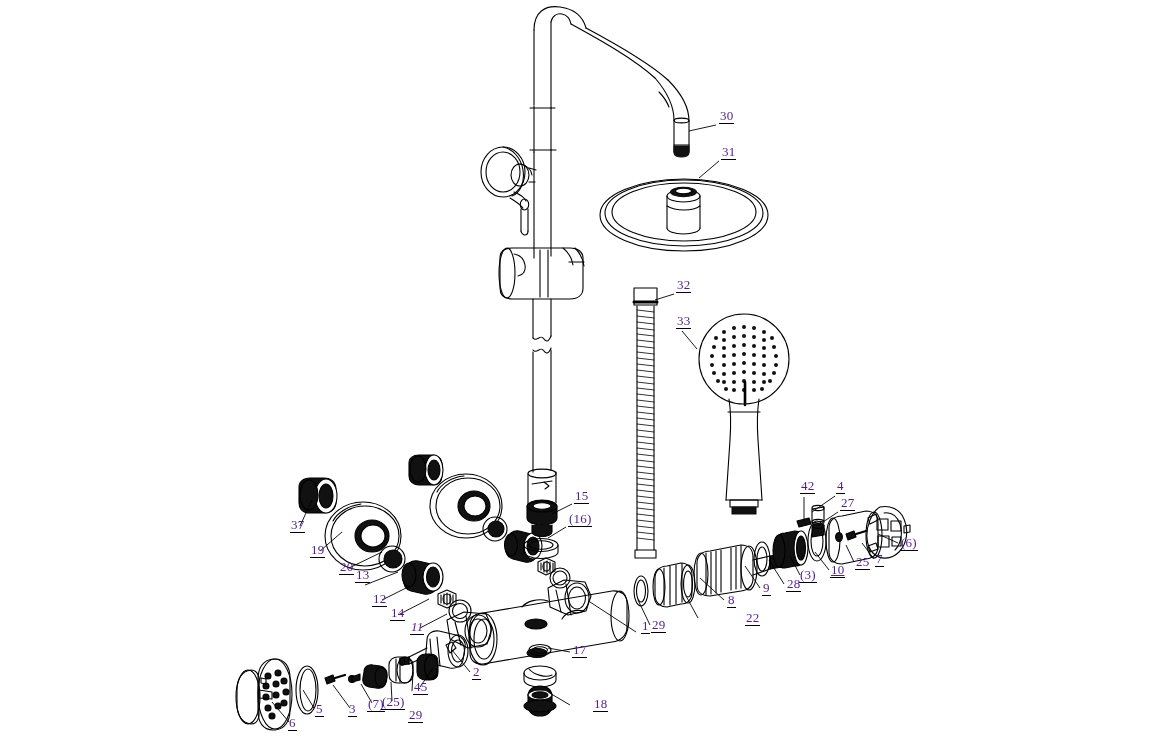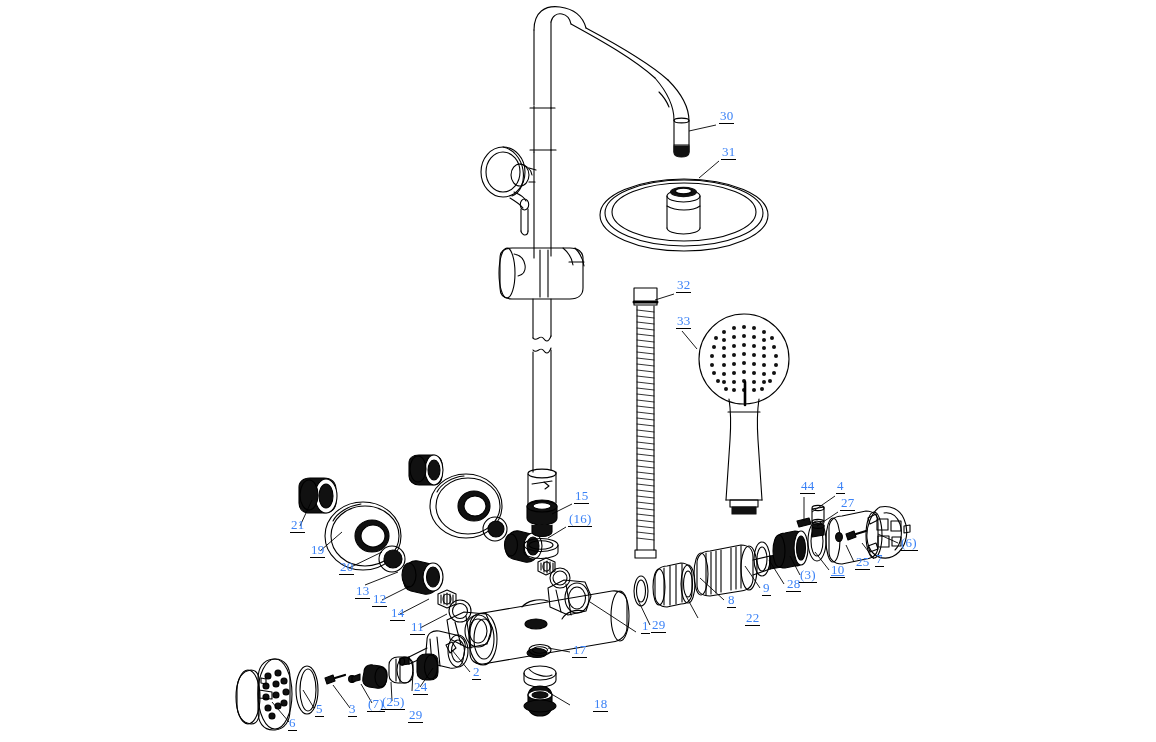--- a/index.html
+++ b/index.html
@@ -11,21 +11,21 @@
     overflow:hidden;
     position:relative;
   }
   #stage{position:absolute;left:0;top:0;width:1156px;height:742px;}
   #stage svg{display:block;}
   .lbl{
     position:absolute;
     font-family:"Liberation Serif", serif;
     font-size:13px;
     line-height:13px;
-    color:#3b82f6;
+    color:#4c1d95;
     white-space:nowrap;
     border-bottom:1px solid #000;
     padding:0 1px 1px 1px;
     letter-spacing:0.2px;
   }
 </style>
 </head>
 <body>
 
 <div id="stage">
@@ -554,36 +554,36 @@
     <div class="lbl" style="left: 641px; top: 619px;">1</div>
     <div class="lbl" style="left: 472px; top: 665px;">2</div>
     <div class="lbl" style="left: 348px; top: 702px;">3</div>
     <div class="lbl" style="left: 836px; top: 479px;">4</div>
     <div class="lbl" style="left: 315px; top: 702px;">5</div>
     <div class="lbl" style="left: 288px; top: 716px;">6</div>
     <div class="lbl" style="left: 367px; top: 697px;">(7)</div>
     <div class="lbl" style="left: 727px; top: 593px;">8</div>
     <div class="lbl" style="left: 762px; top: 581px;">9</div>
     <div class="lbl" style="left: 830px; top: 563px; text-decoration: underline;">10</div>
-    <div class="lbl" style="left: 410px; top: 620px;">11</div>
+    <div class="lbl" style="left: 410px; top: 620px; font-style: italic;">11</div>
     <div class="lbl" style="left: 372px; top: 592px;">12</div>
-    <div class="lbl" style="left: 355px; top: 584px;">13</div>
+    <div class="lbl" style="left: 355px; top: 568px;">13</div>
     <div class="lbl" style="left: 390px; top: 606px;">14</div>
     <div class="lbl" style="left: 574px; top: 489px;">15</div>
     <div class="lbl" style="left: 568px; top: 512px;">(16)</div>
     <div class="lbl" style="left: 572px; top: 643px;">17</div>
     <div class="lbl" style="left: 593px; top: 697px;">18</div>
     <div class="lbl" style="left: 310px; top: 543px;">19</div>
     <div class="lbl" style="left: 339px; top: 560px;">20</div>
-    <div class="lbl" style="left: 290px; top: 518px;">21</div>
+    <div class="lbl" style="left: 290px; top: 518px;">37</div>
     <div class="lbl" style="left: 700px; top: 611px; margin-left: 45px;">22</div>
     <div class="lbl" style="left: 651px; top: 618px;">29</div>
-    <div class="lbl" style="left: 413px; top: 680px;">24</div>
+    <div class="lbl" style="left: 413px; top: 680px;">45</div>
     <div class="lbl" style="left: 381px; top: 695px;">(25)</div>
-    <div class="lbl" style="left: 800px; top: 479px;">44</div>
+    <div class="lbl" style="left: 800px; top: 479px;">42</div>
     <div class="lbl" style="left: 840px; top: 496px;">27</div>
     <div class="lbl" style="left: 786px; top: 577px;">28</div>
     <div class="lbl" style="left: 408px; top: 685px; margin-top: 23px;">29</div>
     <div class="lbl" style="left: 719px; top: 109px;">30</div>
     <div class="lbl" style="left: 721px; top: 145px;">31</div>
     <div class="lbl" style="left: 676px; top: 278px;">32</div>
     <div class="lbl" style="left: 676px; top: 314px;">33</div>
     <div class="lbl" style="left: 799px; top: 568px;">(3)</div>
     <div class="lbl" style="left: 900px; top: 536px;">(6)</div>
     <div class="lbl" style="left: 875px; top: 552px;">7</div>

